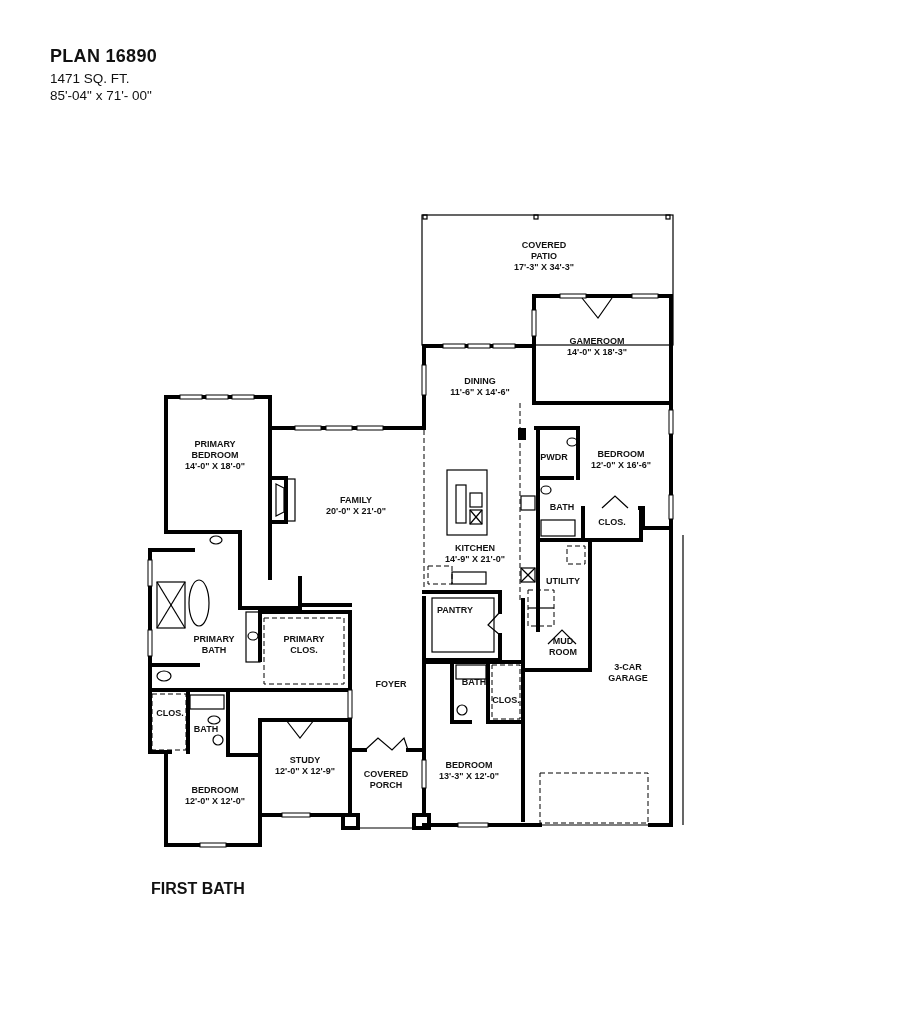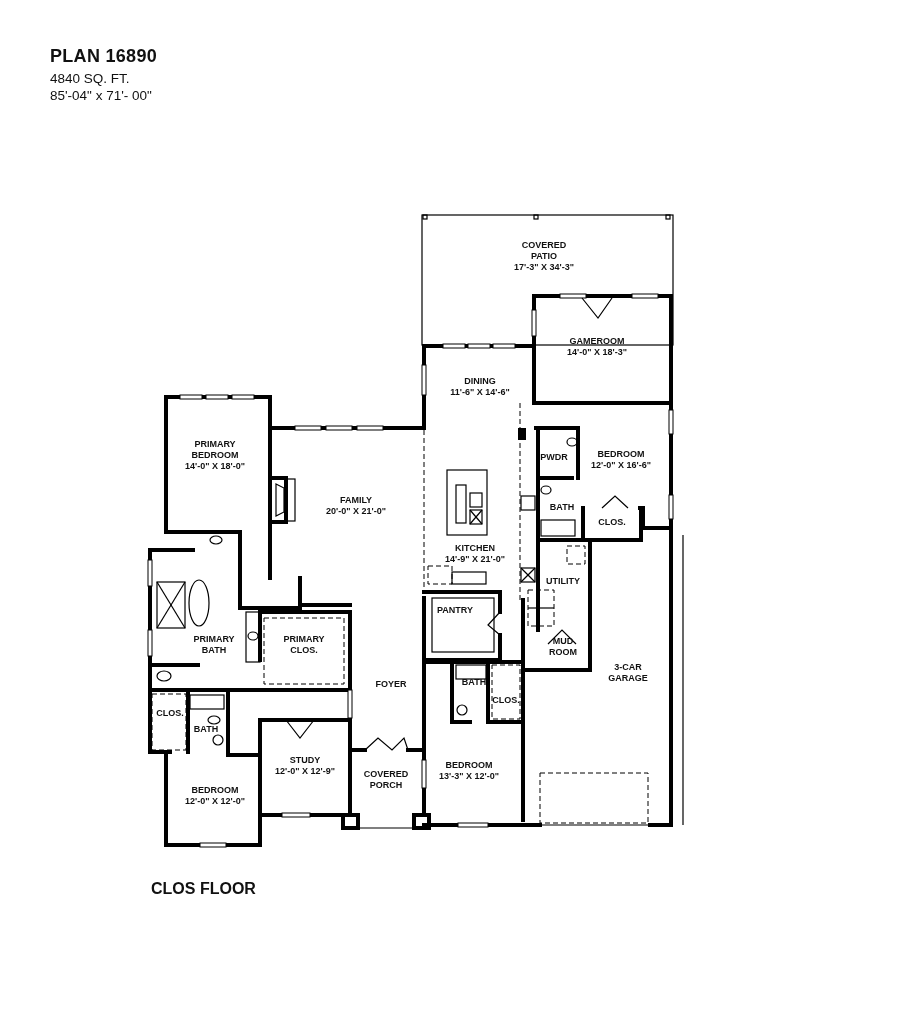--- a/index.html
+++ b/index.html
@@ -13,21 +13,21 @@
   .thin{fill:none;stroke:#000;stroke-width:1.2;}
   .dash{fill:none;stroke:#000;stroke-width:1;stroke-dasharray:5 3;}
   .win{fill:#fff;stroke:#000;stroke-width:1;}
   .lbl{font-family:"Liberation Sans",sans-serif;font-size:9px;font-weight:bold;text-anchor:middle;fill:#111;}
 </style>
 </head>
 <body>
 
 <div class="hdr">
   <div class="title">PLAN 16890</div>
-  <div class="sub">4840 SQ. FT.</div>
+  <div class="sub">1471 SQ. FT.</div>
   <div class="sub">85'-04" x 71'- 00"</div>
 </div>
 
 <svg width="900" height="1022" viewBox="0 0 900 1022">
 
   <g>
     <rect x="422" y="215" width="251" height="130" class="thin"></rect>
     <rect x="423" y="215" width="4" height="4" class="thin"></rect>
     <rect x="534" y="215" width="4" height="4" class="thin"></rect>
     <rect x="666" y="215" width="4" height="4" class="thin"></rect>
@@ -252,13 +252,13 @@
     <text class="lbl" x="305" y="774">12'-0" X 12'-9"</text>
 
     <text class="lbl" x="215" y="793">BEDROOM</text>
     <text class="lbl" x="215" y="804">12'-0" X 12'-0"</text>
 
     <text class="lbl" x="386" y="777">COVERED</text>
     <text class="lbl" x="386" y="788">PORCH</text>
   </g>
 </svg>
 
-<div class="floor-label">CLOS FLOOR</div>
+<div class="floor-label">FIRST BATH</div>
 
 </body></html>

